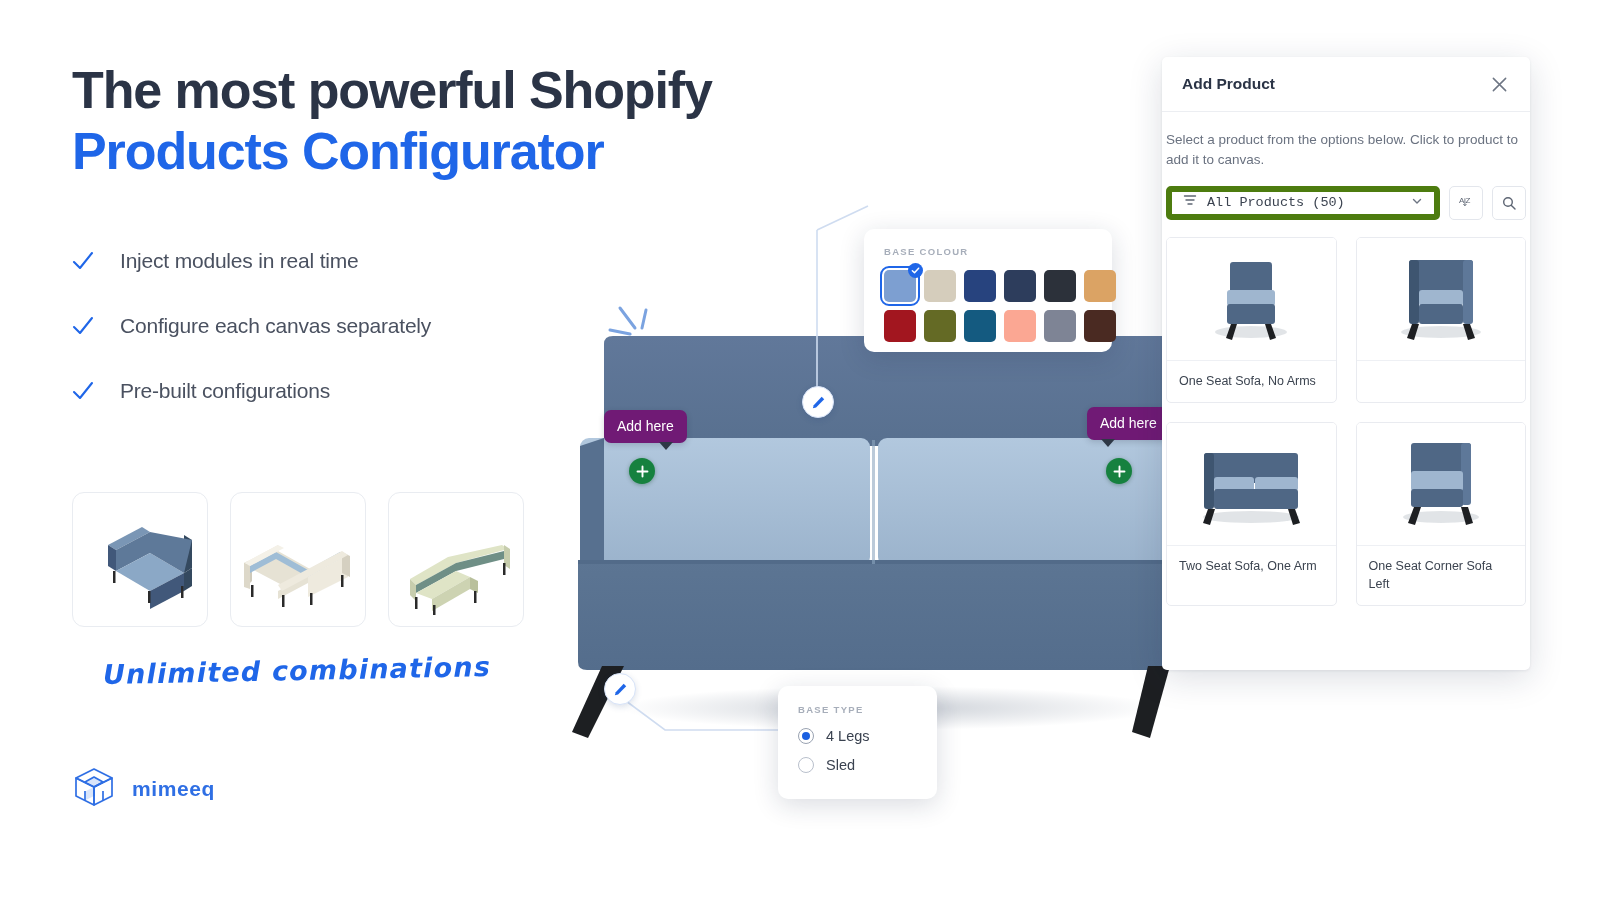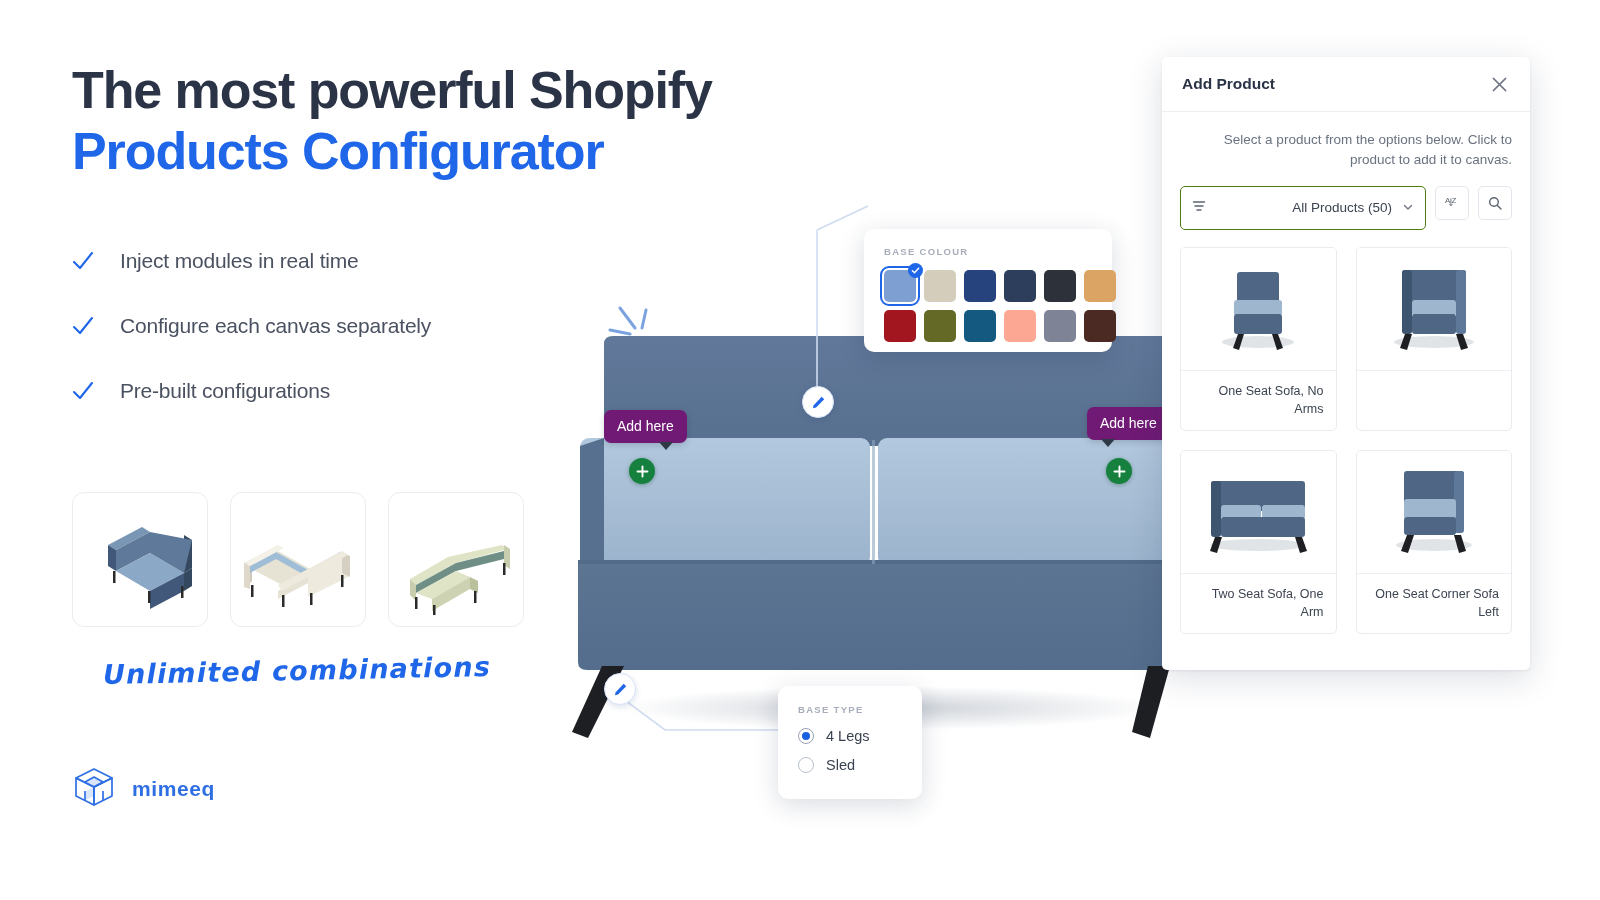--- a/index.html
+++ b/index.html
@@ -106,21 +106,21 @@
   .swatch{
     width:32px;height:32px;border-radius:5px;position:relative;
     box-sizing:border-box;
   }
   .swatch.sel{outline:2.5px solid #1f66e8;outline-offset:2px;}
   .swatch .tick{
     position:absolute;right:-7px;top:-7px;width:15px;height:15px;border-radius:50%;
     background:#1f66e8;display:flex;align-items:center;justify-content:center;
   }
 
-  .base-pop{left:778px;top:686px;width:144px;height:113px;padding:18px 20px 0;box-sizing:border-box;}
+  .base-pop{left:778px;top:686px;width:159px;height:113px;padding:18px 20px 0;box-sizing:border-box;}
   .radio-row{display:flex;align-items:center;gap:12px;margin-top:13px;}
   .radio{
     width:16px;height:16px;border-radius:50%;border:1.5px solid #b9c0cc;box-sizing:border-box;
     display:flex;align-items:center;justify-content:center;background:#fff;
   }
   .radio.on{border-color:#9aa3b2;}
   .radio.on .dot{width:8px;height:8px;border-radius:50%;background:#1a5fe0;}
   .radio-label{font-size:14.5px;color:#3a4250;}
 
   
@@ -129,27 +129,27 @@
     background:#fff;border-radius:5px;
     box-shadow:0 8px 34px rgba(20,35,65,.15), 0 1px 3px rgba(20,35,65,.08);
     overflow:hidden;
   }
   .panel-head{
     height:54px;border-bottom:1px solid #eceef2;display:flex;align-items:center;
     padding:0 20px;justify-content:space-between;
   }
   .panel-title{font-size:15.5px;font-weight:700;color:#2b3446;}
   .close-btn{width:22px;height:22px;display:flex;align-items:center;justify-content:center;cursor:pointer;}
-  .panel-body{padding:18px 18px 0;text-align:right;}
+  .panel-body{padding:18px 4px 0;}
   .panel-desc{font-size:13.5px;line-height:1.5;color:#6a7280;margin:0 0 15px;}
 
   .controls{display:flex;gap:9px;}
   .select-box{
-    flex:1;height:44px;border:1px solid #4d7c0f;border-radius:5px;background:#fff;
-    display:flex;align-items:center;padding:0 11px;gap:10px;box-sizing:border-box;
+    flex:1;height:34px;border:6px solid #4d7c0f;border-radius:5px;background:#fff;
+    display:flex;align-items:center;padding:0 11px;gap:10px;box-sizing:border-box;font-family:Liberation Mono, monospace;
   }
   .select-text{flex:1;font-size:13.5px;color:#3b4350;}
   .icon-btn{
     width:34px;height:34px;border:1px solid #e3e6ec;border-radius:5px;background:#fff;
     display:flex;align-items:center;justify-content:center;box-sizing:border-box;
   }
 
   .grid{display:grid;grid-template-columns:1fr 1fr;gap:19px;margin-top:17px;}
   .card{
     border:1px solid #e9ebf0;border-radius:5px;background:#fff;overflow:hidden;

